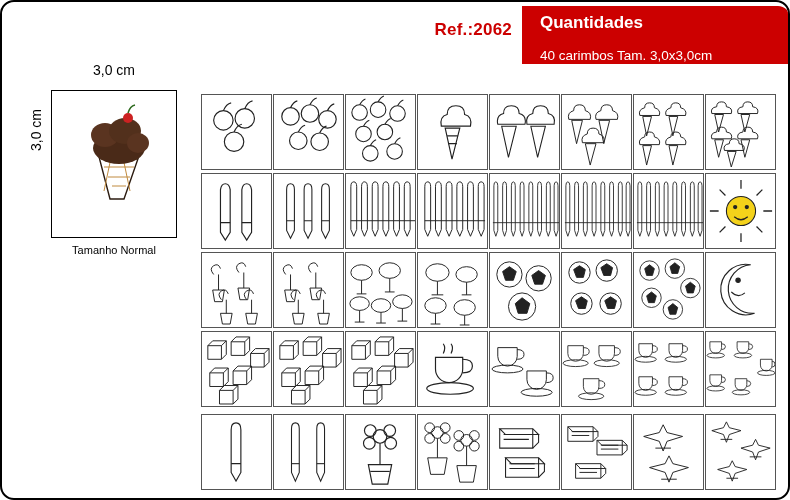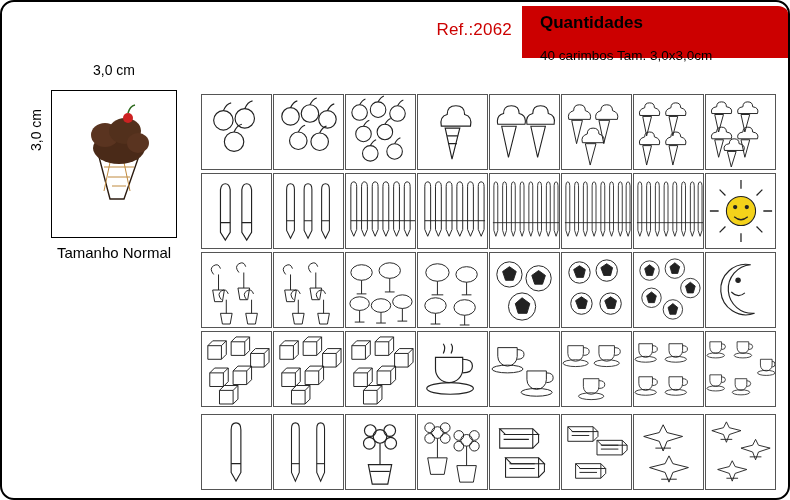--- a/index.html
+++ b/index.html
@@ -26,33 +26,33 @@
 
   
   .ref-label {
     position: absolute;
     left: 410px;
     top: 18px;
     width: 100px;
     text-align: right;
     color: #cc0000;
     font-size: 17px;
-    font-weight: normal;
+    font-weight: bold;
     letter-spacing: 0.2px;
   }
   .qty-badge {
     position: absolute;
     left: 520px;
     top: 4px;
     width: 268px;
-    height: 52px;
+    height: 58px;
     background: #cc0000;
     border-top-right-radius: 12px;
     border-bottom-left-radius: 0px;
-    color: #000000;
+    color: #ffffff;
     box-sizing: border-box;
     padding: 7px 16px 0 18px;
   }
   .qty-title {
     font-size: 17px;
     font-weight: bold;
     line-height: 20px;
   }
   .qty-sub {
     font-size: 13.5px;
@@ -89,21 +89,21 @@
     font-size: 14px;
     transform: rotate(-90deg);
     transform-origin: center center;
   }
   .sample-caption {
     position: absolute;
     left: 22px;
     top: 242px;
     width: 180px;
     text-align: center;
-    font-size: 15px;
+    font-size: 11px;
   }
 
   
   .grid {
     position: absolute;
     left: 199px;
     top: 92px;
     width: 578px;
     display: grid;
     grid-template-columns: repeat(8, 71px);

